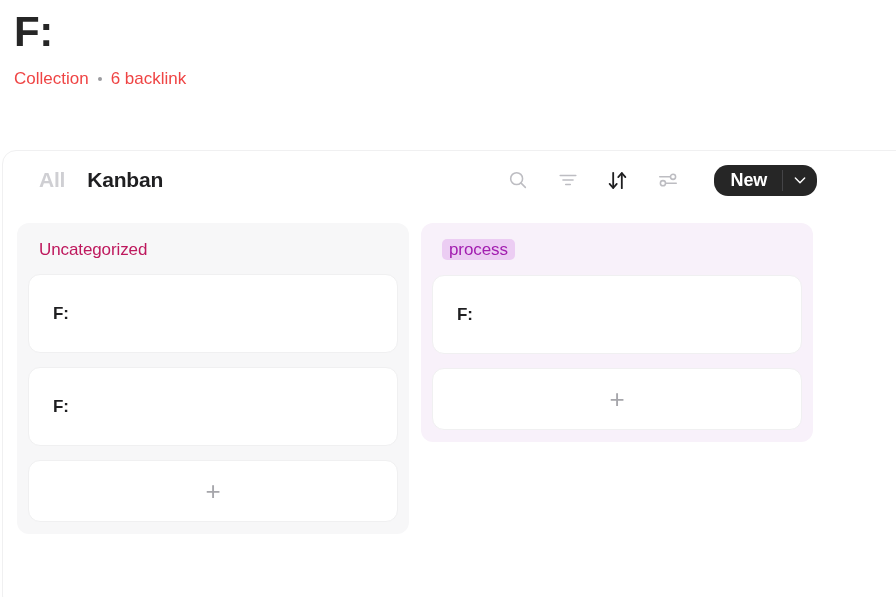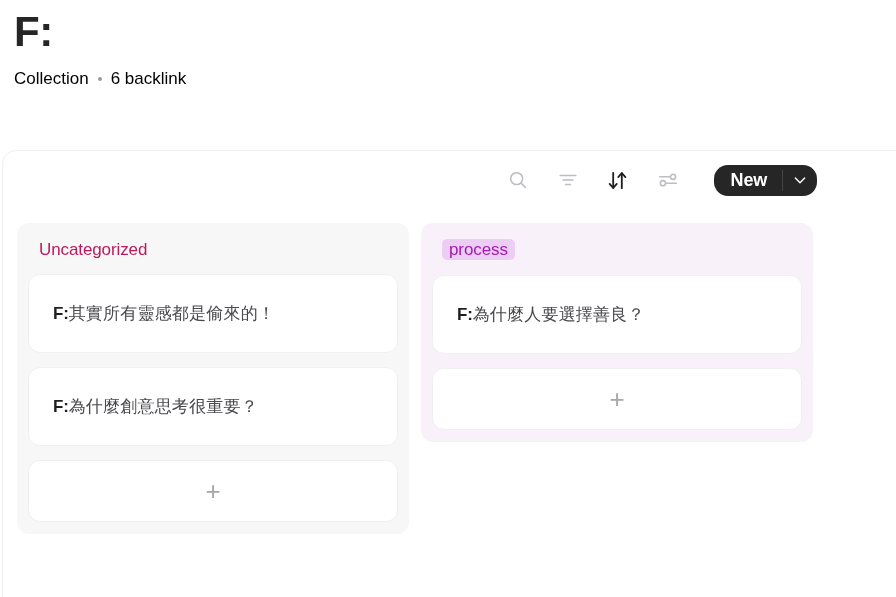--- a/index.html
+++ b/index.html
@@ -25,21 +25,21 @@
     line-height: 48px;
     font-weight: 700;
     letter-spacing: -0.5px;
     color: #262626;
     margin: 0;
   }
   .page-meta {
     margin-top: 12px;
     font-size: 17px;
     line-height: 22px;
-    color: #000000;
+    color: #ef4444;
     display: flex;
     align-items: center;
     gap: 9px;
   }
   .meta-dot {
     width: 4px;
     height: 4px;
     border-radius: 50%;
     background: #9b9b9f;
     display: inline-block;
@@ -218,20 +218,24 @@
   <div class="page-meta">
     <span>Collection</span>
     <span class="meta-dot"></span>
     <span>6 backlink</span>
   </div>
 </div>
 
 <div class="board-panel">
 
   <div class="board-toolbar">
+    <div class="view-tabs">
+      <span class="view-tab inactive">All</span>
+      <span class="view-tab active">Kanban</span>
+    </div>
 
     <div class="toolbar-actions">
       <button class="icon-btn" aria-label="search">
         <svg width="22" height="22" viewBox="0 0 24 24" fill="none" stroke="#bdbdc2" stroke-width="1.7" stroke-linecap="round">
           <circle cx="10.5" cy="10.5" r="6.5"></circle>
           <line x1="15.4" y1="15.4" x2="20" y2="20"></line>
         </svg>
       </button>
 
       <button class="icon-btn" aria-label="filter">
@@ -273,38 +277,35 @@
   </div>
 
   <div class="board-columns">
 
     <div class="column uncategorized">
       <div class="column-title-wrap">
         <div class="column-title">Uncategorized</div>
       </div>
       <div class="card">
         <span class="card-prefix">F:</span>
-          <span>其實所有靈感都是偷來的！</span>
       </div>
       <div class="card">
         <span class="card-prefix">F:</span>
-          <span>為什麼創意思考很重要？</span>
       </div>
       <div class="add-card">
         <span class="plus-glyph">+</span>
       </div>
     </div>
 
     <div class="column process">
       <div class="column-title-wrap">
         <span class="column-title-badge">process</span>
       </div>
       <div class="card">
         <span class="card-prefix">F:</span>
-          <span>為什麼人要選擇善良？</span>
       </div>
       <div class="add-card">
         <span class="plus-glyph">+</span>
       </div>
     </div>
 
   </div>
 </div>
 
 </body></html>

